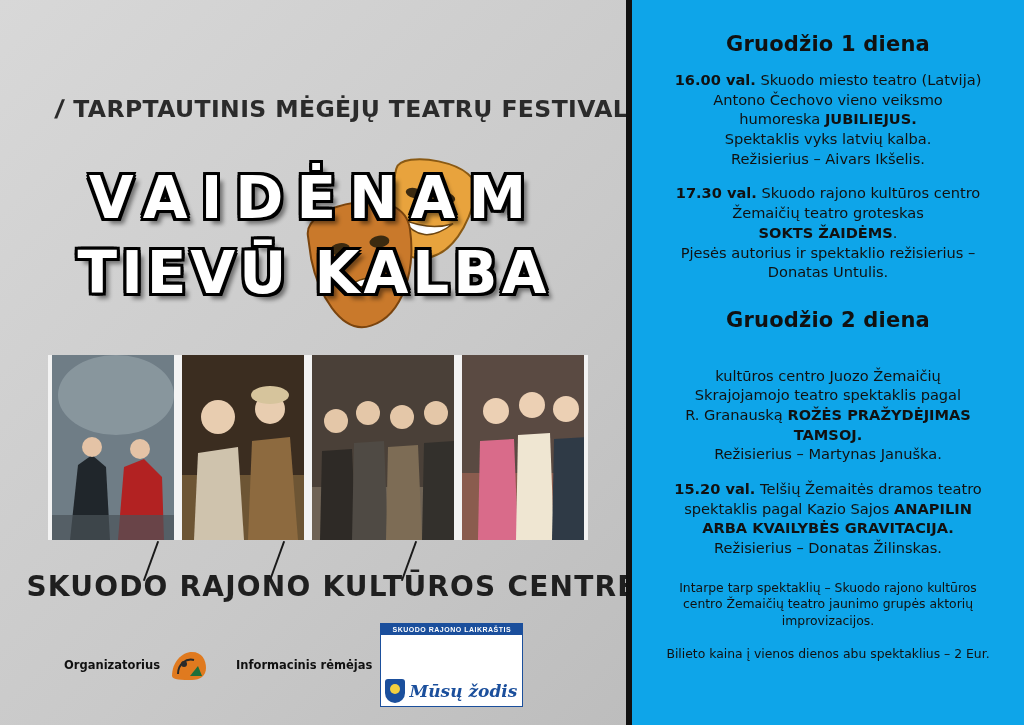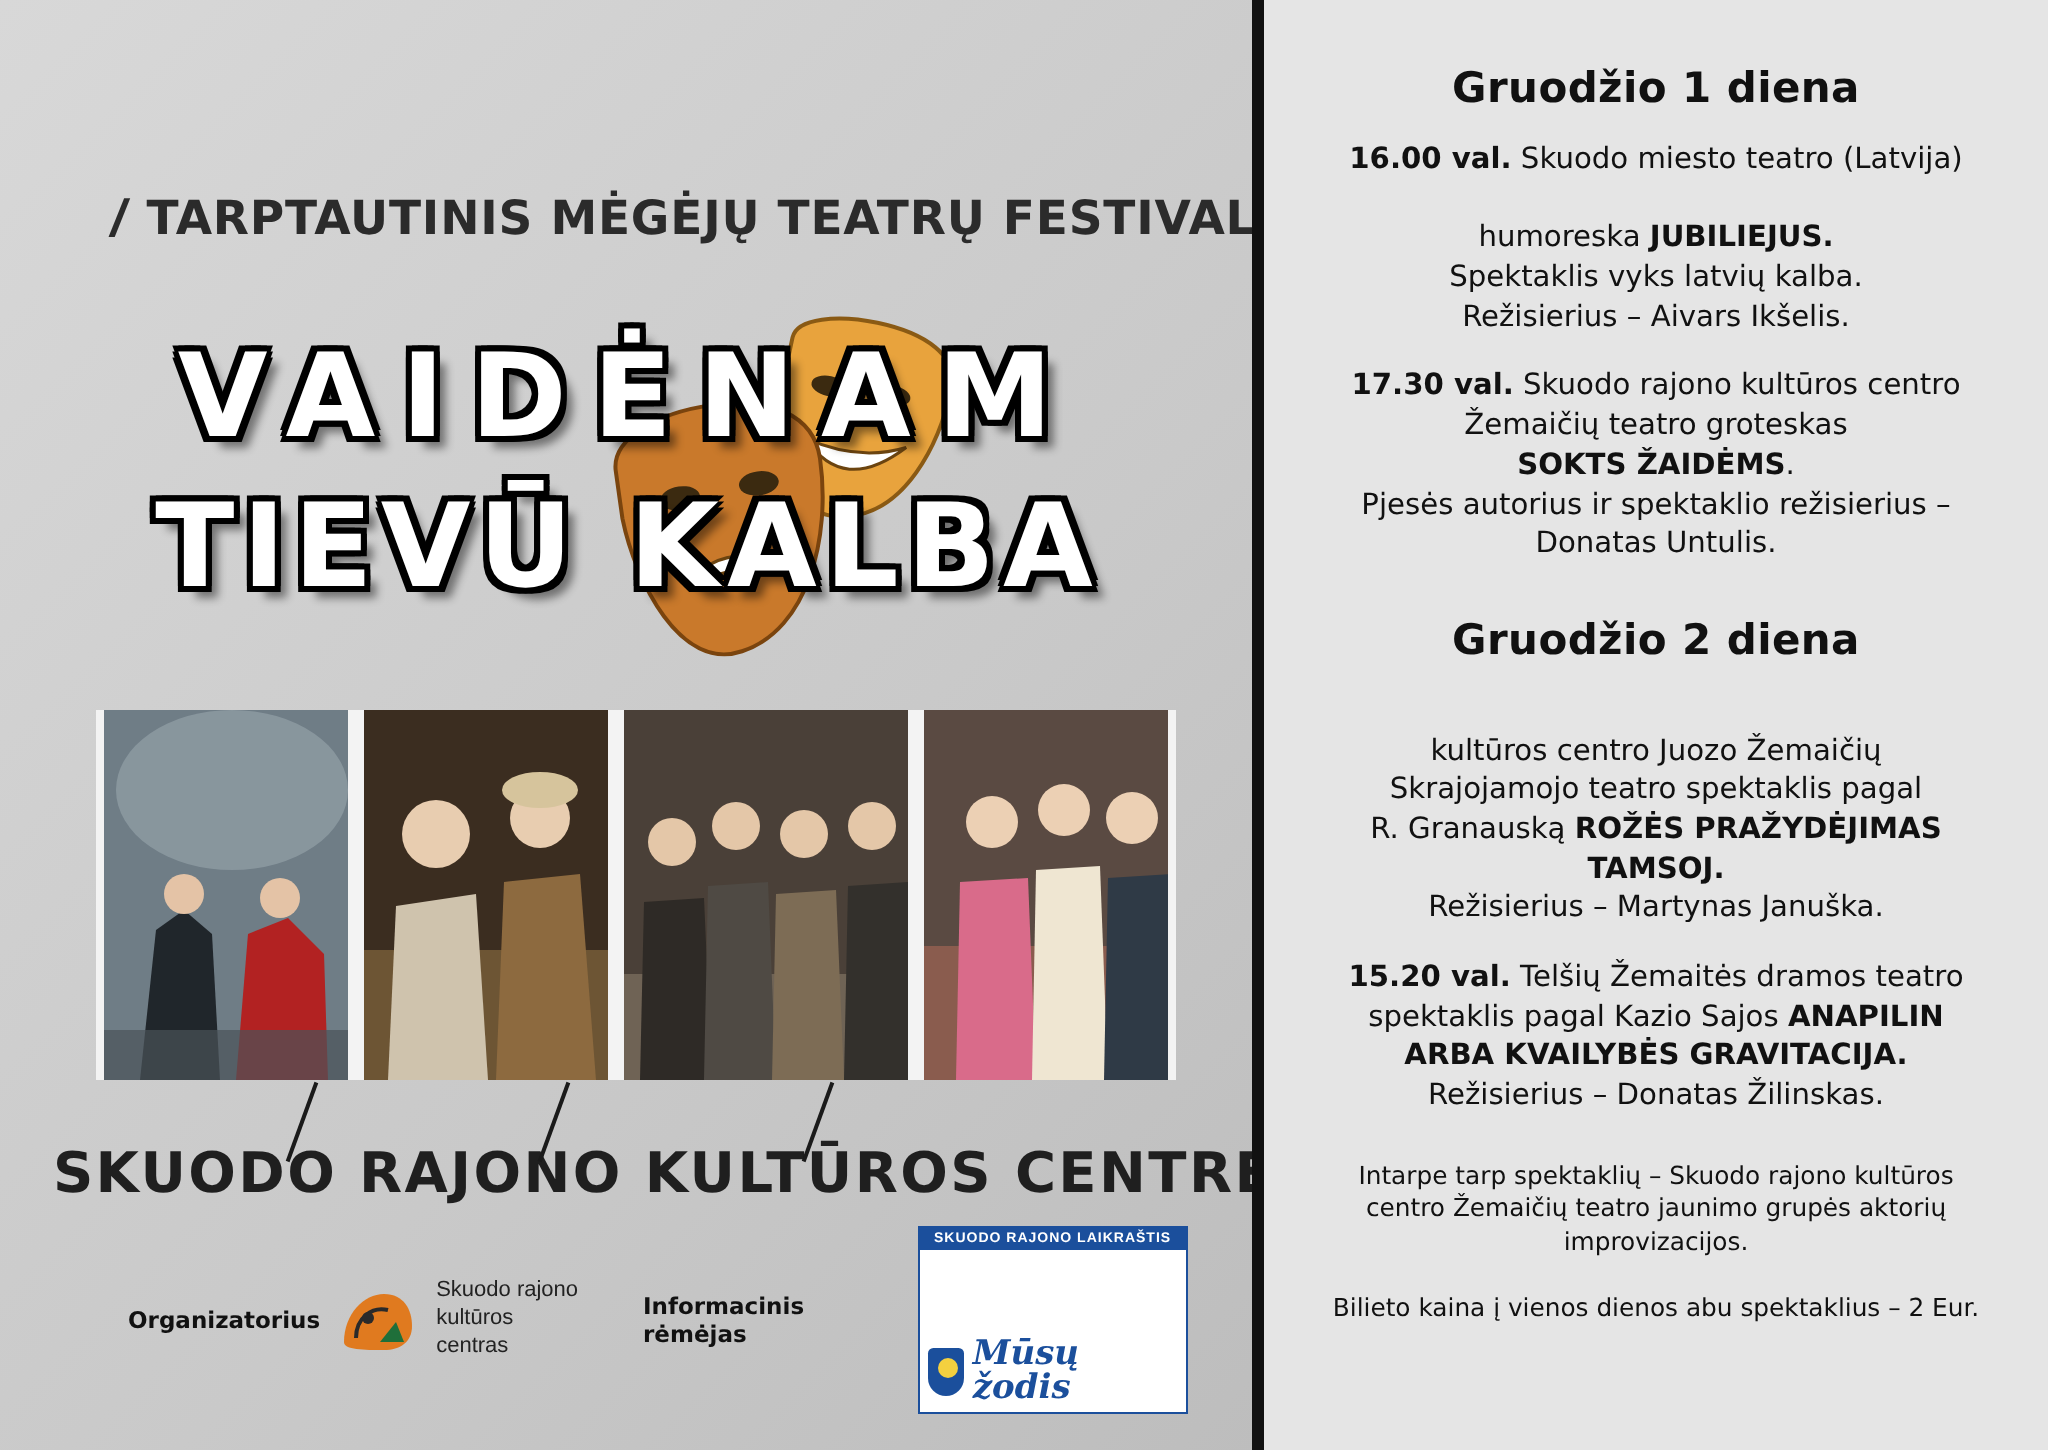--- a/index.html
+++ b/index.html
@@ -208,21 +208,21 @@
     font-style: italic;
     font-weight: bold;
     font-size: 17px;
     color: #1b4f9c;
     line-height: 1;
   }
   
   .right {
     width: 392px;
     height: 725px;
-    background: #e5e5e5;
+    background: #0ea5e9;
     padding: 26px 16px 10px 16px;
     box-sizing: border-box;
     text-align: center;
     color: #111;
   }
   .day-head {
     font-family: "DejaVu Sans", sans-serif;
     font-size: 21px;
     font-weight: bold;
     margin: 6px 0 14px 0;
@@ -344,21 +344,20 @@
       <div class="sponsor-block">
         <span class="sponsor-label">Organizatorius</span>
         <span class="org-logo">
           <svg width="42" height="38" viewBox="0 0 42 38">
             <path d="M4,30 C4,16 14,6 24,6 C34,6 38,14 38,22 C38,30 32,34 24,34 C14,34 4,34 4,30 Z" fill="#e07a1f"></path>
             <path d="M10,28 C10,18 18,12 26,14" stroke="#2a2a2a" stroke-width="2" fill="none"></path>
             <circle cx="16" cy="18" r="3" fill="#2a2a2a"></circle>
             <path d="M22,30 L34,30 L30,20 Z" fill="#1f6f3a"></path>
           </svg>
         </span>
-        <span class="org-name">Skuodo rajono kultūros centras</span>
       </div>
 
       <div class="sponsor-block">
         <span class="sponsor-label">Informacinis rėmėjas</span>
         <span class="paper-logo">
           <span class="paper-top">SKUODO RAJONO LAIKRAŠTIS</span>
           <span class="paper-name">
             <span class="paper-crest"></span>
             <span class="paper-word">Mūsų žodis</span>
           </span>
@@ -366,21 +365,21 @@
       </div>
     </div>
   </div>
 
   <div class="right">
 
     <div class="day-head">Gruodžio 1 diena</div>
 
     <div class="event">
       <span><b>16.00 val.</b><span> Skuodo miesto teatro (Latvija)</span></span><br>
-      <br>
+      <span>Antono Čechovo vieno veiksmo</span><br>
       <span>humoreska </span><b>JUBILIEJUS.</b><br>
       <span>Spektaklis vyks latvių kalba.</span><br>
       <span>Režisierius – Aivars Ikšelis.</span>
     </div>
 
     <div class="event">
       <span><b>17.30 val.</b><span> Skuodo rajono kultūros centro</span></span><br>
       <span>Žemaičių teatro groteskas</span><br>
       <b>SOKTS ŽAIDĖMS</b><span>.</span><br>
       <span>Pjesės autorius ir spektaklio režisierius –</span><br>

